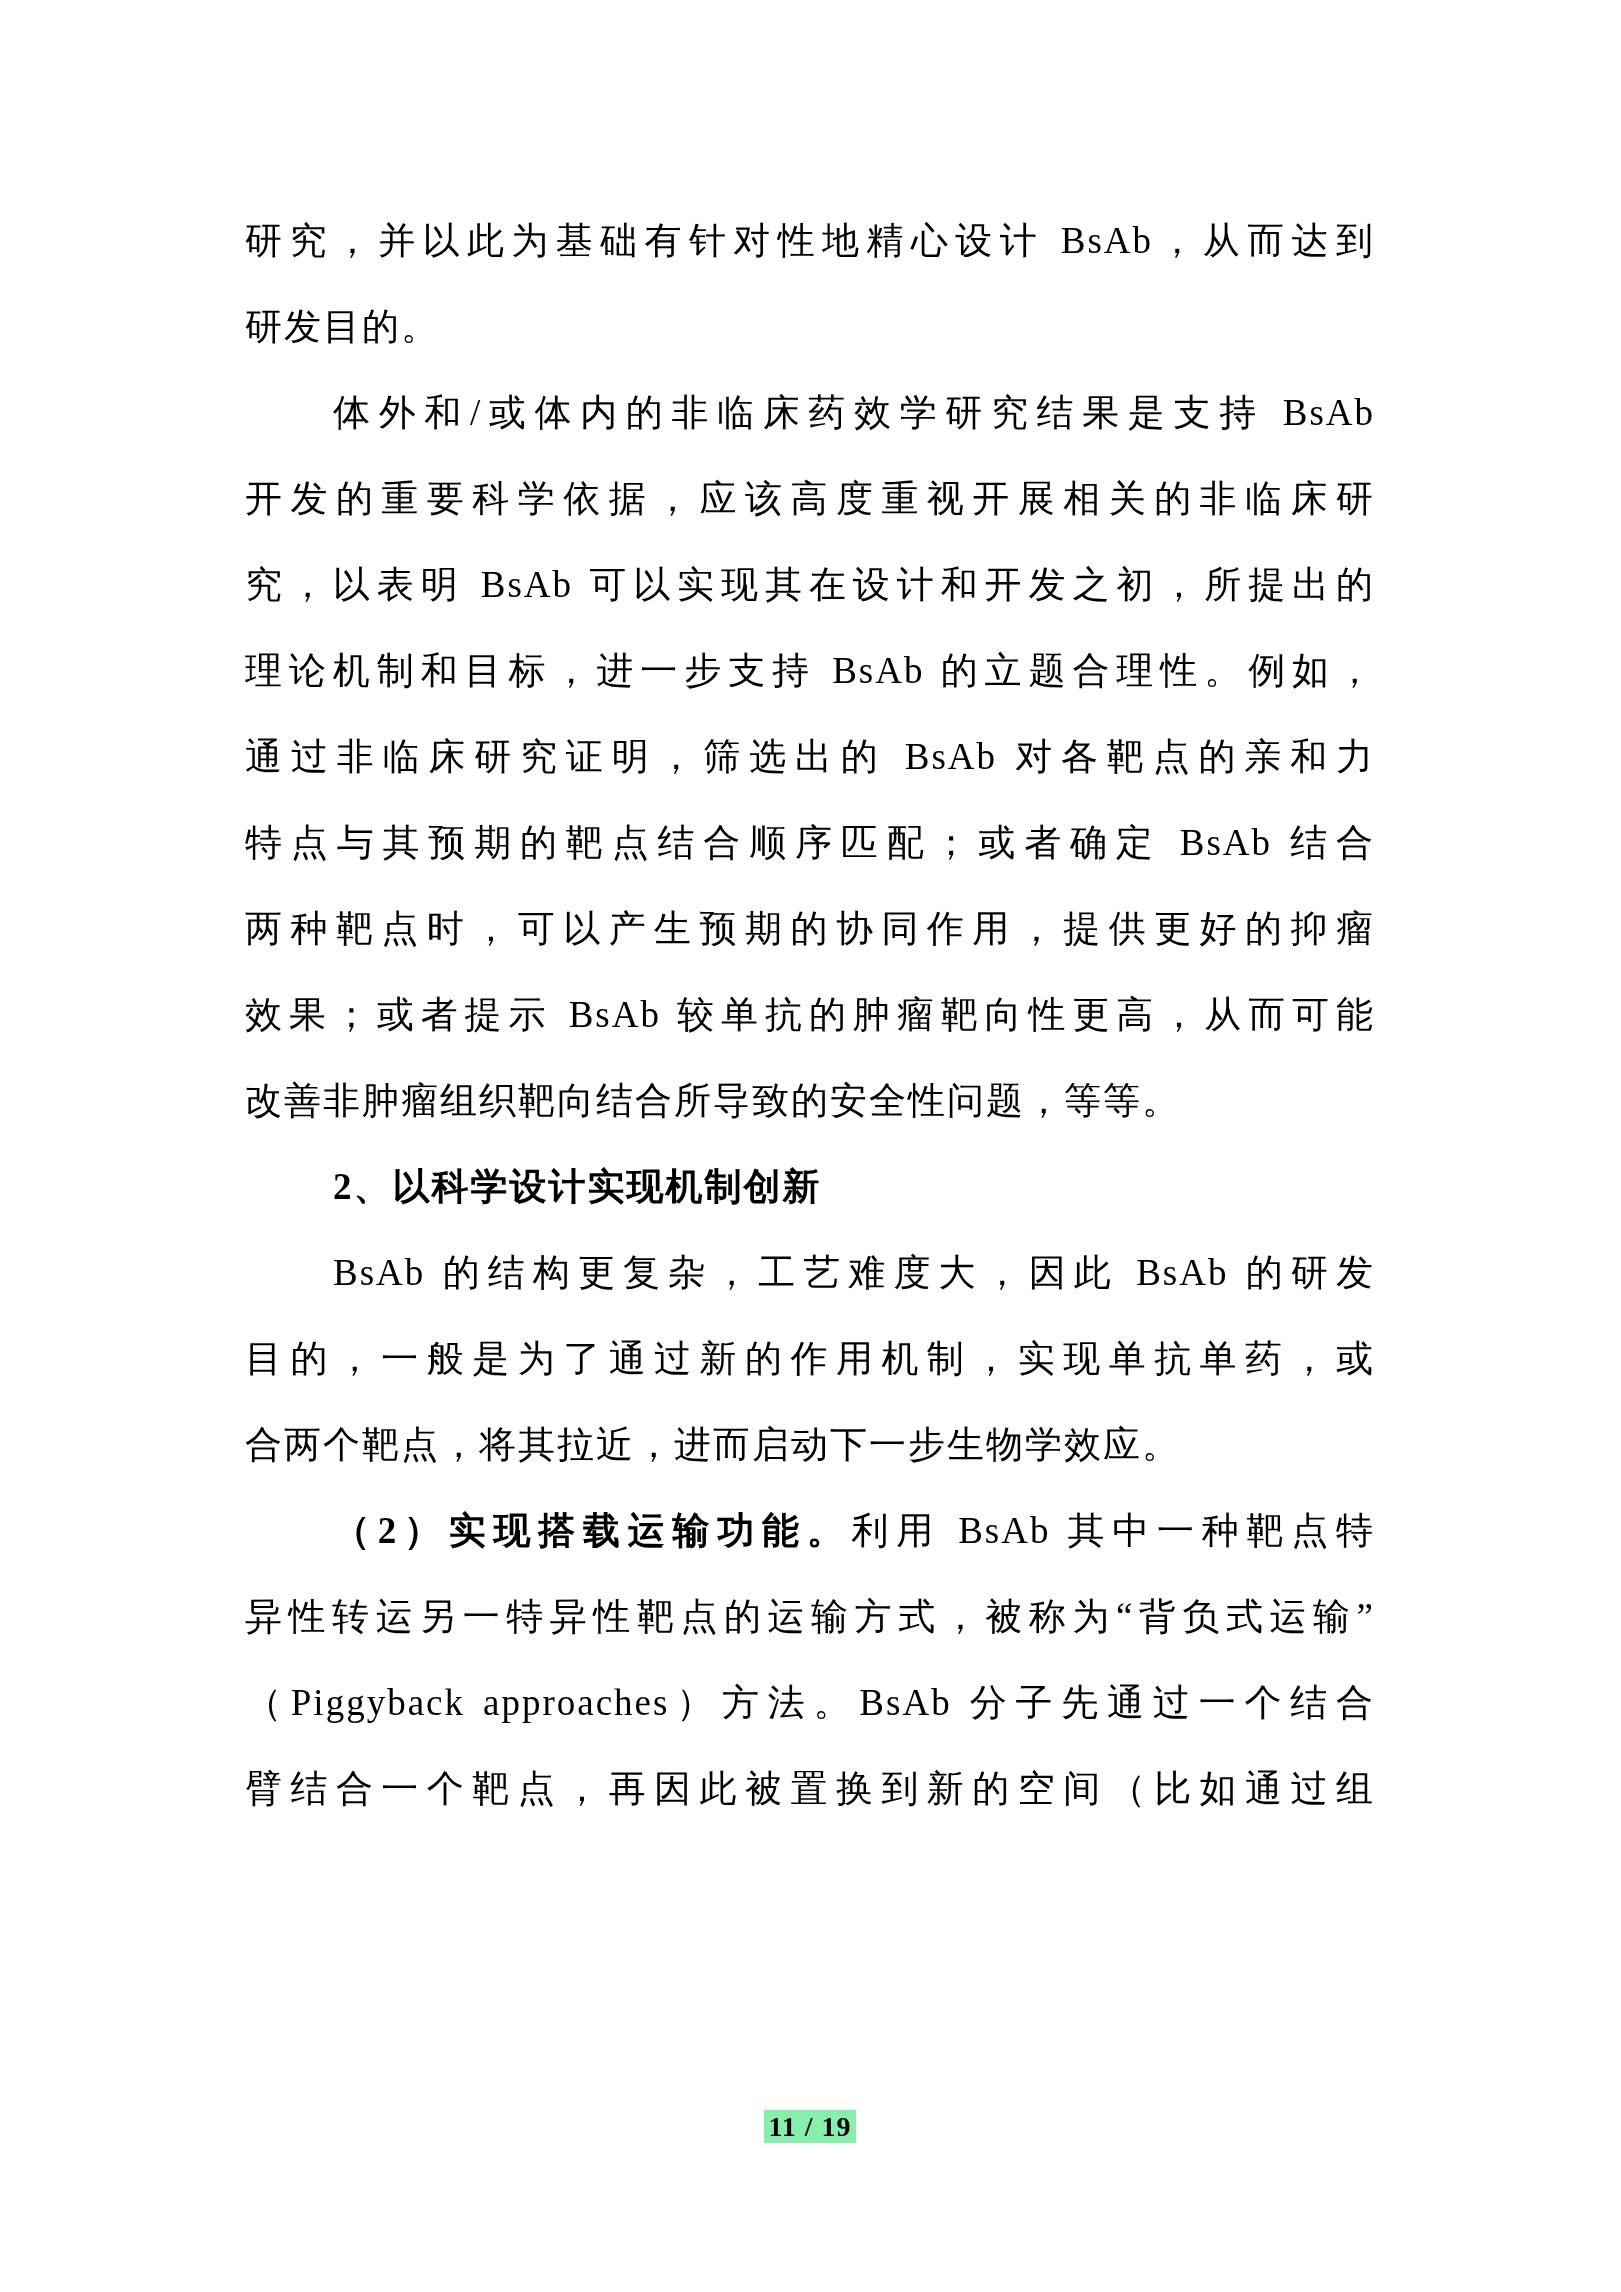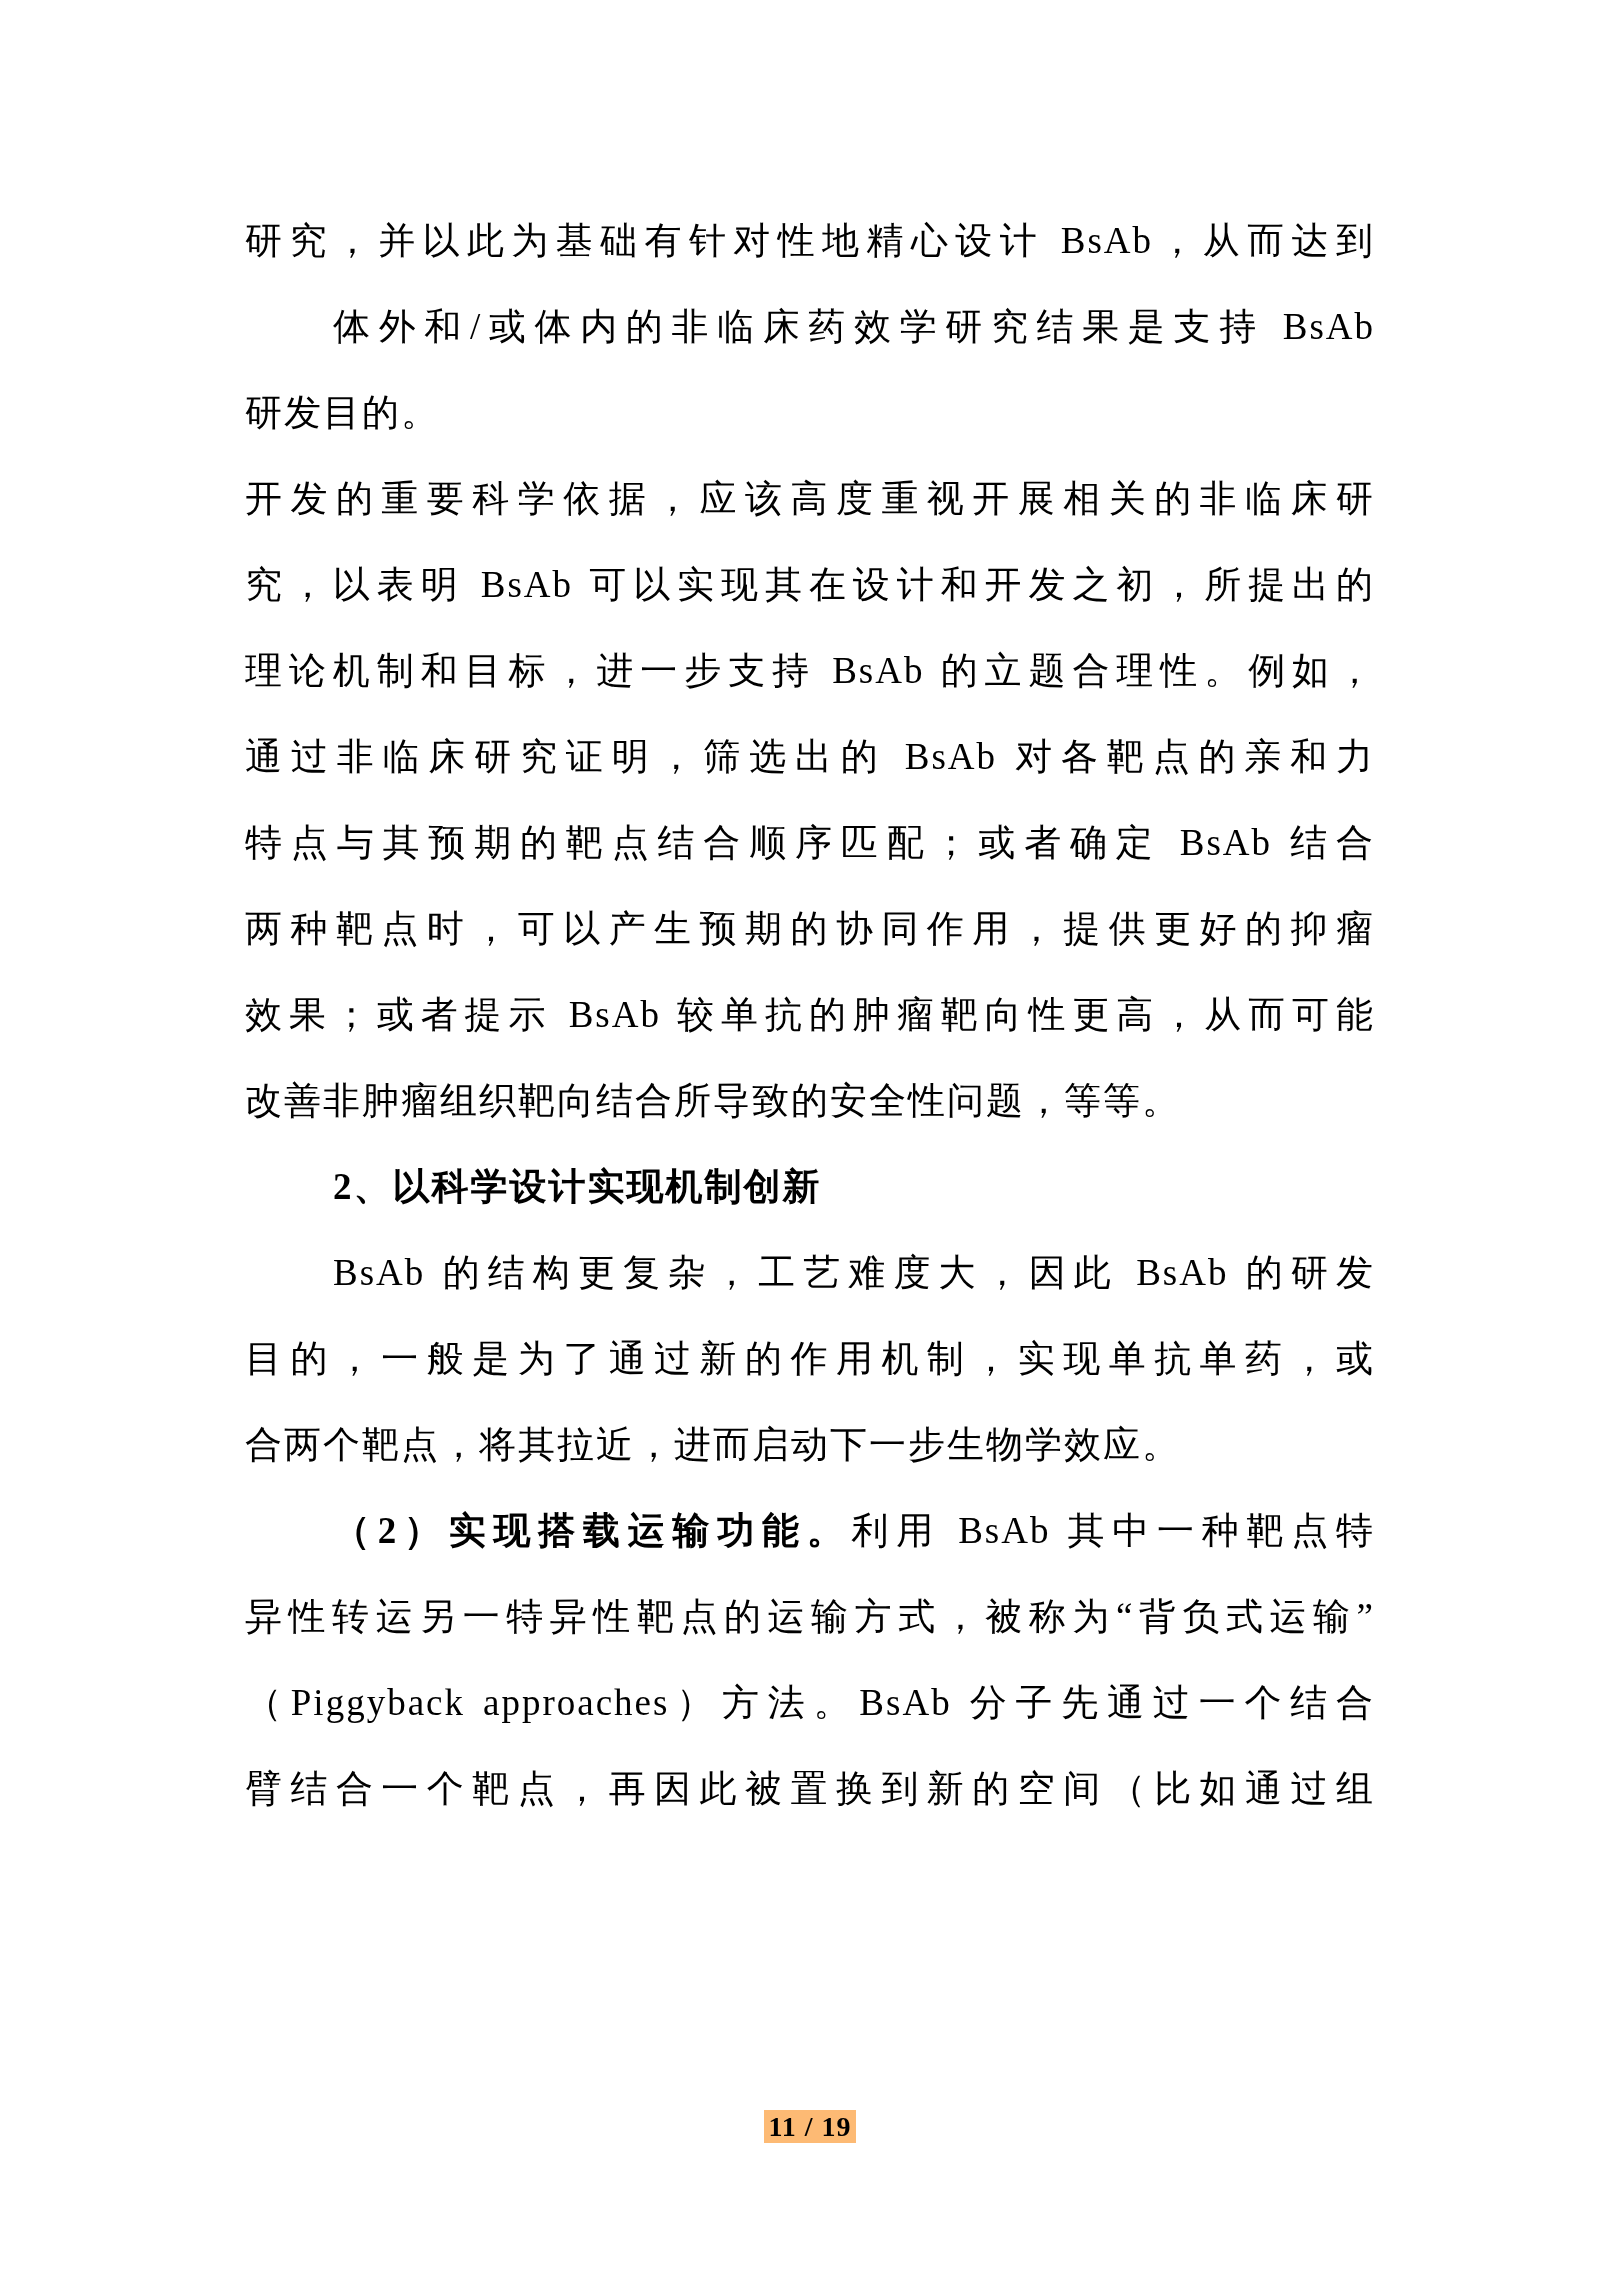--- a/index.html
+++ b/index.html
@@ -48,33 +48,33 @@
     left: 245px;
     top: 2107px;
     width: 1130px;
     text-align: center;
     font-size: 28px;
     font-weight: bold;
     line-height: 39px;
     letter-spacing: 1px;
   }
   .footer .shade {
-    background: #fdba74;
+    background: #86efac;
     padding: 1px 3.9px;
   }
 </style>
 </head>
 <body>
 
 <div class="page">
 
   <div class="content">
     <div class="line"><span class="b"></span><span>研究，并以此为基础有针对性地精心设计 BsAb，从而达到</span></div>
+    <div class="line last"><span class="b"></span><span>研发目的。</span></div>
     <div class="line indent"><span class="b"></span><span>体外和/或体内的非临床药效学研究结果是支持 BsAb</span></div>
-    <div class="line last"><span class="b"></span><span>研发目的。</span></div>
     <div class="line"><span class="b"></span><span>开发的重要科学依据，应该高度重视开展相关的非临床研</span></div>
     <div class="line"><span class="b"></span><span>究，以表明 BsAb 可以实现其在设计和开发之初，所提出的</span></div>
     <div class="line"><span class="b"></span><span>理论机制和目标，进一步支持 BsAb 的立题合理性。例如，</span></div>
     <div class="line"><span class="b"></span><span>通过非临床研究证明，筛选出的 BsAb 对各靶点的亲和力</span></div>
     <div class="line"><span class="b"></span><span>特点与其预期的靶点结合顺序匹配；或者确定 BsAb 结合</span></div>
     <div class="line"><span class="b"></span><span>两种靶点时，可以产生预期的协同作用，提供更好的抑瘤</span></div>
     <div class="line"><span class="b"></span><span>效果；或者提示 BsAb 较单抗的肿瘤靶向性更高，从而可能</span></div>
     <div class="line last"><span class="b"></span><span>改善非肿瘤组织靶向结合所导致的安全性问题，等等。</span></div>
     <div class="line indent last"><span class="b">2、以科学设计实现机制创新</span><span></span></div>
     <div class="line indent"><span class="b"></span><span>BsAb 的结构更复杂，工艺难度大，因此 BsAb 的研发</span></div>

